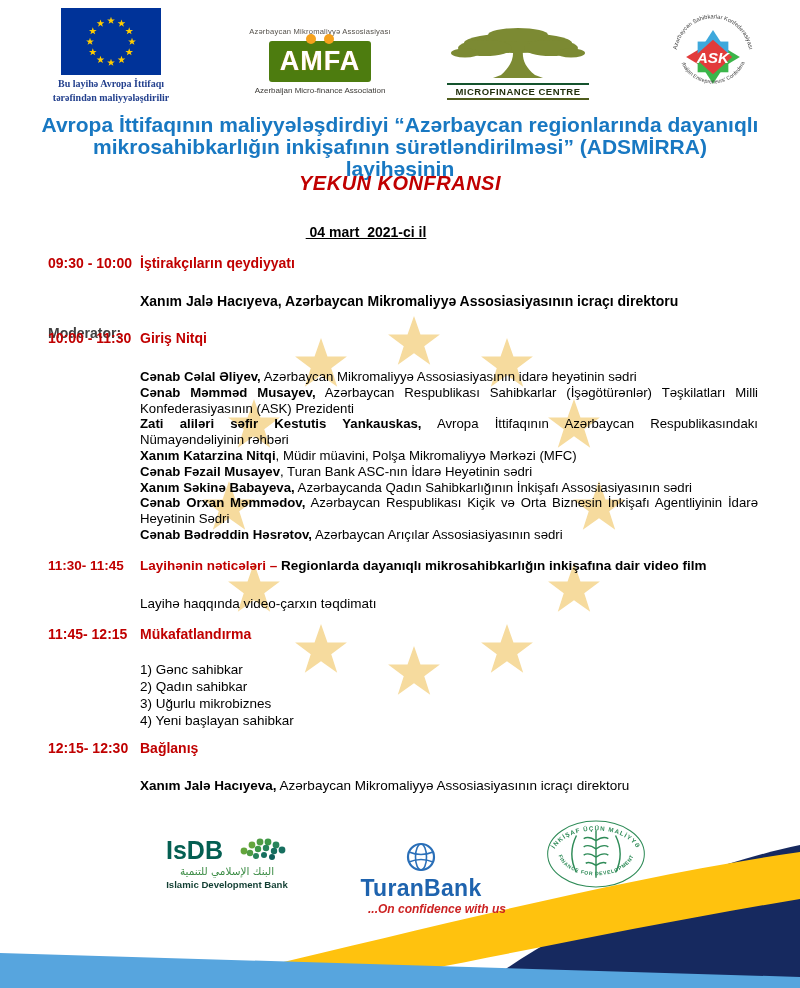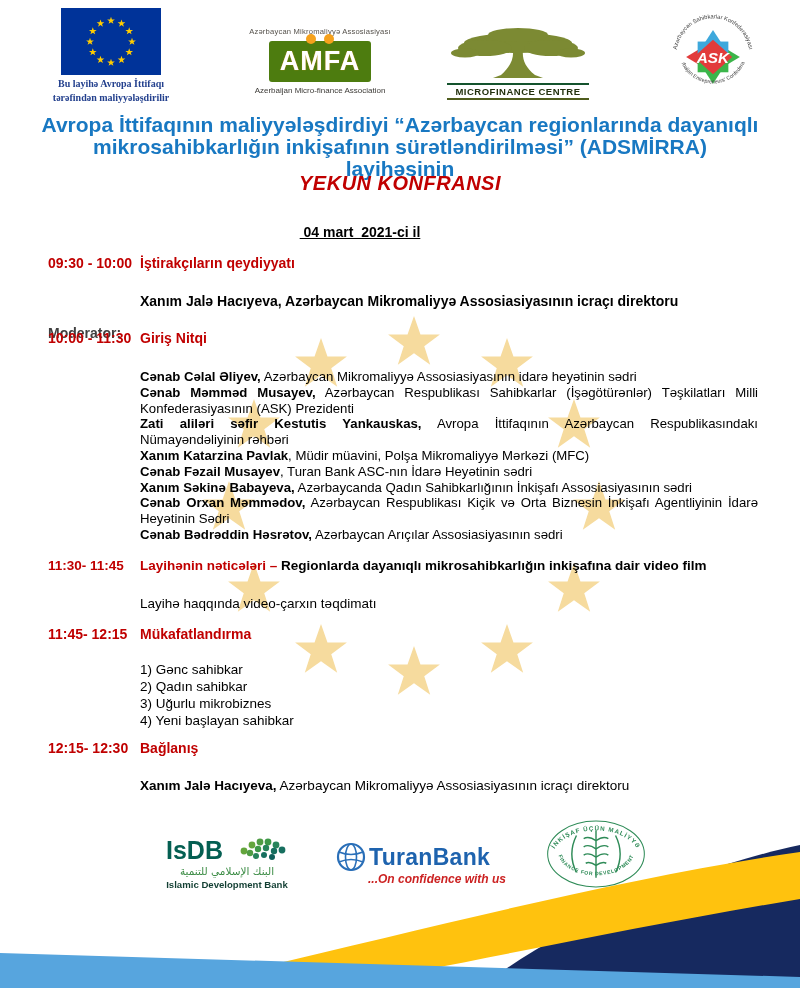--- a/index.html
+++ b/index.html
@@ -24,42 +24,42 @@
   .mfc-block{position:absolute;left:447px;top:26px;width:142px;text-align:center;}
   .mfc-label{margin-top:1px;font-size:9.5px;font-weight:bold;letter-spacing:.5px;color:#22300e;
              border-top:2px solid #14532d;border-bottom:2px solid #4f5c1d;padding:1px 0;}
   .ask-block{position:absolute;left:658px;top:7px;width:110px;}
 
   
   .doc-title{position:absolute;left:40px;top:114px;width:720px;text-align:center;
              color:#1878C2;font-weight:bold;font-size:21px;line-height:22px;}
   .doc-subtitle{position:absolute;left:0;top:172px;width:800px;text-align:center;
                 color:#C00000;font-weight:bold;font-style:italic;font-size:20px;letter-spacing:.5px;}
-  .doc-date{position:absolute;left:10px;top:224px;width:700px;text-align:center;
+  .doc-date{position:absolute;left:16px;top:224px;width:700px;text-align:center;
             font-weight:bold;font-size:14px;}
   .doc-date span{text-decoration:underline;}
 
   
   .row{position:absolute;left:48px;display:flex;font-size:14px;font-weight:bold;white-space:nowrap;}
   .row .t{width:92px;flex:0 0 92px;color:#C00000;}
   .row .lbl{width:92px;flex:0 0 92px;color:#404040;margin-top:32px;}
   .row .red{color:#C00000;}
   .row .blk{color:#000;}
   .speakers{position:absolute;left:140px;top:369px;width:618px;font-size:13.2px;line-height:15.8px;}
   .speakers p{margin:0;text-align:justify;}
   .speakers strong{font-weight:bold;}
   .plain{position:absolute;left:140px;font-size:13.5px;font-weight:normal;}
   .awards{position:absolute;left:140px;top:661px;font-size:13.5px;line-height:17px;}
   .closing-line{position:absolute;left:140px;top:778px;font-size:13.5px;}
   .closing-line strong{font-weight:bold;}
 
   
   .isdb-block{position:absolute;left:164px;top:835px;width:126px;}
   .turan-block{position:absolute;left:336px;top:842px;width:170px;}
-  .turan-row{display:flex;align-items:center;gap:3px;}
+  .turan-row{display:flex;align-items:center;gap:3px;flex-direction:column;}
   .turan-name{font-weight:bold;font-size:23px;color:#1E63AE;letter-spacing:.3px;}
   .turan-tagline{margin-top:0;text-align:right;font-family:Liberation Sans, sans-serif;
                  font-style:italic;font-weight:bold;font-size:12px;color:#CC2222;}
   .findev-block{position:absolute;left:544px;top:818px;width:104px;}
 
   .wm{position:absolute;inset:0;z-index:0;}
   .deco{position:absolute;left:0;top:828px;z-index:1;}
 </style>
 </head>
 <body>
@@ -185,21 +185,21 @@
 
     <div class="row" style="top:330px">
       <span class="t">10:00 - 11:30</span>
       <span class="red">Giriş Nitqi</span>
     </div>
 
     <div class="speakers">
       <p><strong>Cənab Cəlal Əliyev,</strong><span> Azərbaycan Mikromaliyyə Assosiasiyasının idarə heyətinin sədri</span></p>
       <p><strong>Cənab Məmməd Musayev,</strong><span> Azərbaycan Respublikası Sahibkarlar (İşəgötürənlər) Təşkilatları Milli Konfederasiyasının (ASK) Prezidenti</span></p>
       <p><strong>Zati aliləri səfir Kestutis Yankauskas,</strong><span> Avropa İttifaqının Azərbaycan Respublikasındakı Nümayəndəliyinin rəhbəri</span></p>
-      <p><strong>Xanım Katarzina Pavlak</strong><span>, Müdir müavini, Polşa Mikromaliyyə Mərkəzi (MFC)</span></p>
+      <p><strong>Xanım Katarzina Nitqi</strong><span>, Müdir müavini, Polşa Mikromaliyyə Mərkəzi (MFC)</span></p>
       <p><strong>Cənab Fəzail Musayev</strong><span>, Turan Bank ASC-nın İdarə Heyətinin sədri</span></p>
       <p><strong>Xanım Səkinə Babayeva,</strong><span> Azərbaycanda Qadın Sahibkarlığının İnkişafı Assosiasiyasının sədri</span></p>
       <p><strong>Cənab Orxan Məmmədov,</strong><span> Azərbaycan Respublikası Kiçik və Orta Biznesin İnkişafı Agentliyinin İdarə Heyətinin Sədri</span></p>
       <p><strong>Cənab Bədrəddin Həsrətov,</strong><span> Azərbaycan Arıçılar Assosiasiyasının sədri</span></p>
     </div>
 
     <div class="row" style="top:558px;font-size:13.5px">
       <span class="t">11:30- 11:45</span>
       <span class="red">Layihənin nəticələri –</span>
       <span>&nbsp;</span>

